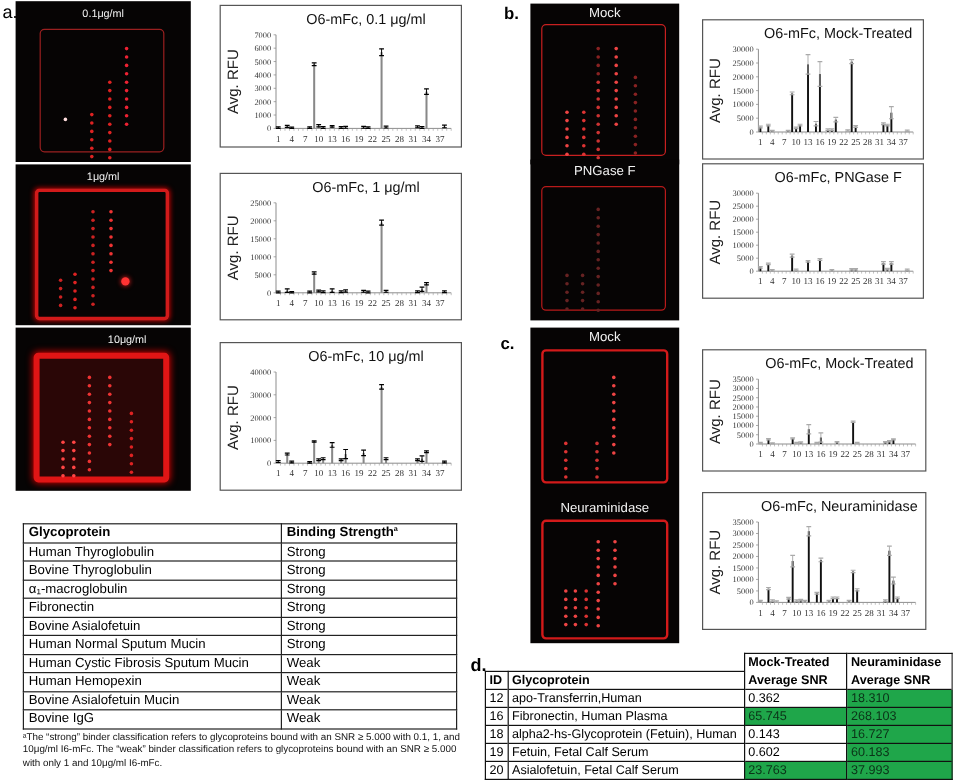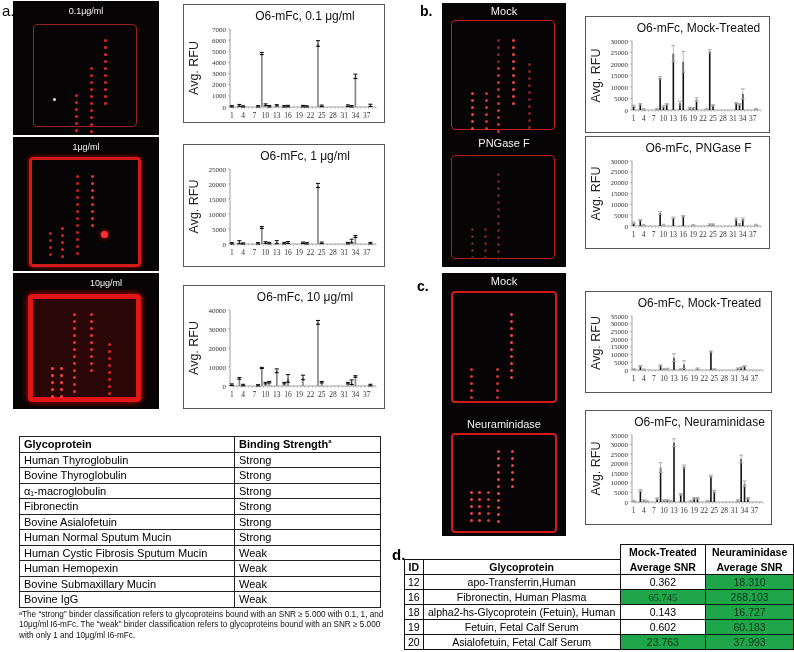--- a/index.html
+++ b/index.html
@@ -15,21 +15,21 @@
   .dotcol { position: absolute; width: 3px; }
   .dotcol i { display: block; width: 3px; height: 3px; border-radius: 50%; margin-bottom: 4px; }
   .chart-box { border: 1px solid #555; background: #fff; }
   .chart-box svg { display: block; }
   table.gp { border-collapse: collapse; font-size: 11px; }
   table.gp td, table.gp th { border: 1px solid #222; padding: 0 4px; height: 15.5px; text-align: left; font-weight: normal; white-space: nowrap; }
   table.gp th { font-weight: bold; }
   table.gp .sup { font-size: 6px; vertical-align: super; font-weight: bold; }
   .footnote { font-size: 8.2px; line-height: 10.5px; color: #111; }
   table.snr { border-collapse: collapse; font-size: 10.5px; }
-  table.snr td, table.snr th { padding: 0 3px; height: 15px; text-align: center; white-space: nowrap; font-weight: normal; }
+  table.snr td, table.snr th { padding: 0 3px; height: 15px; text-align: left; white-space: nowrap; font-weight: normal; }
   table.snr th { font-weight: bold; }
   table.snr .green { background: #1fa64a; color: #0b3318; }
 </style>
 </head>
 <body>
 
 <div class="abs panel-label thin" style="left:2px;top:2px;">a.</div>
 
 <div class="abs array-img" style="left:13px;top:1px;width:146px;height:134px;">
   <div class="array-caption" style="top:5px;">0.1μg/ml</div>
@@ -634,21 +634,21 @@
         </tr>
         <tr>
           <td>Human Cystic Fibrosis Sputum Mucin</td>
           <td>Weak</td>
         </tr>
         <tr>
           <td>Human Hemopexin</td>
           <td>Weak</td>
         </tr>
         <tr>
-          <td>Bovine Submaxillary Mucin</td>
+          <td>Bovine Asialofetuin Mucin</td>
           <td>Weak</td>
         </tr>
         <tr>
           <td>Bovine IgG</td>
           <td>Weak</td>
         </tr>
       </tbody>
   </table>
   <div class="footnote" style="width:372px;margin-top:2px;">ᵃThe “strong” binder classification refers to glycoproteins bound with an SNR ≥ 5.000 with 0.1, 1, and 10μg/ml I6-mFc. The “weak” binder classification refers to glycoproteins bound with an SNR ≥ 5.000 with only 1 and 10μg/ml I6-mFc.</div>
 </div>
@@ -1438,21 +1438,21 @@
       <tbody id="snr-body">
         <tr>
           <td style="border-top: 1px solid rgb(17, 17, 17); border-left: 1px solid rgb(17, 17, 17); border-right: 1px solid rgb(17, 17, 17);">12</td>
           <td style="border-top: 1px solid rgb(17, 17, 17);">apo-Transferrin,Human</td>
           <td style="border-top: 1px solid rgb(17, 17, 17); border-left: 1px solid rgb(17, 17, 17); border-right: 1px solid rgb(17, 17, 17);">0.362</td>
           <td class="green" style="border-top: 1px solid rgb(17, 17, 17); border-right: 1px solid rgb(17, 17, 17);">18.310</td>
         </tr>
         <tr>
           <td style="border-top: 1px solid rgb(17, 17, 17); border-left: 1px solid rgb(17, 17, 17); border-right: 1px solid rgb(17, 17, 17);">16</td>
           <td style="border-top: 1px solid rgb(17, 17, 17);">Fibronectin, Human Plasma</td>
-          <td class="green" style="border-top: 1px solid rgb(17, 17, 17); border-left: 1px solid rgb(17, 17, 17); border-right: 1px solid rgb(17, 17, 17); font-family: Liberation Serif, serif;">65.745</td>
+          <td class="green" style="border-top: 1px solid rgb(17, 17, 17); border-left: 1px solid rgb(17, 17, 17); border-right: 1px solid rgb(17, 17, 17);">65.745</td>
           <td class="green" style="border-top: 1px solid rgb(17, 17, 17); border-right: 1px solid rgb(17, 17, 17); margin-left: 26px;">268.103</td>
         </tr>
         <tr>
           <td style="border-top: 1px solid rgb(17, 17, 17); border-left: 1px solid rgb(17, 17, 17); border-right: 1px solid rgb(17, 17, 17);">18</td>
           <td style="border-top: 1px solid rgb(17, 17, 17);">alpha2-hs-Glycoprotein (Fetuin), Human</td>
           <td style="border-top: 1px solid rgb(17, 17, 17); border-left: 1px solid rgb(17, 17, 17); border-right: 1px solid rgb(17, 17, 17);">0.143</td>
           <td class="green" style="border-top: 1px solid rgb(17, 17, 17); border-right: 1px solid rgb(17, 17, 17);">16.727</td>
         </tr>
         <tr>
           <td style="border-top: 1px solid rgb(17, 17, 17); border-left: 1px solid rgb(17, 17, 17); border-right: 1px solid rgb(17, 17, 17);">19</td>

